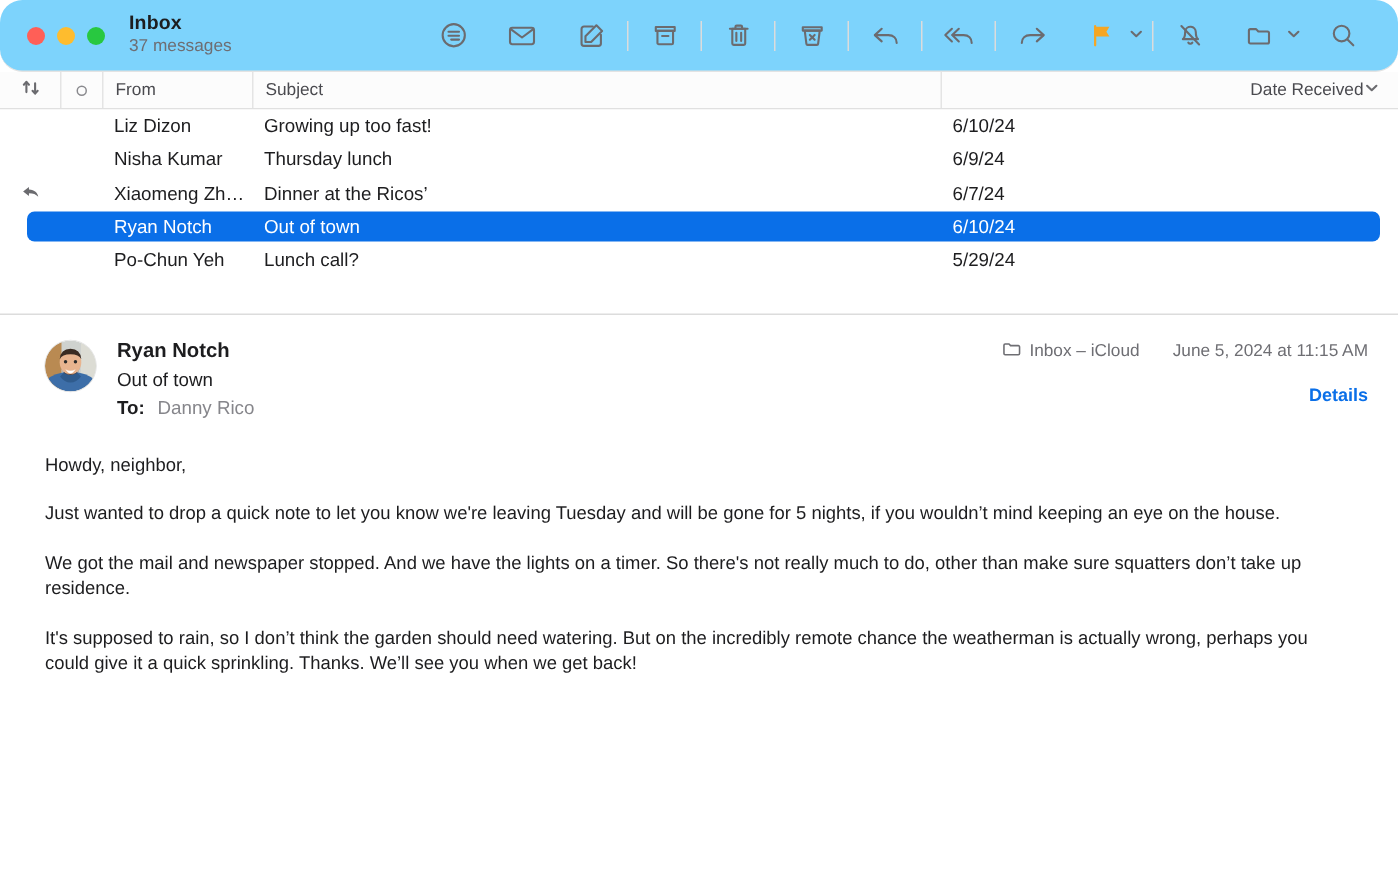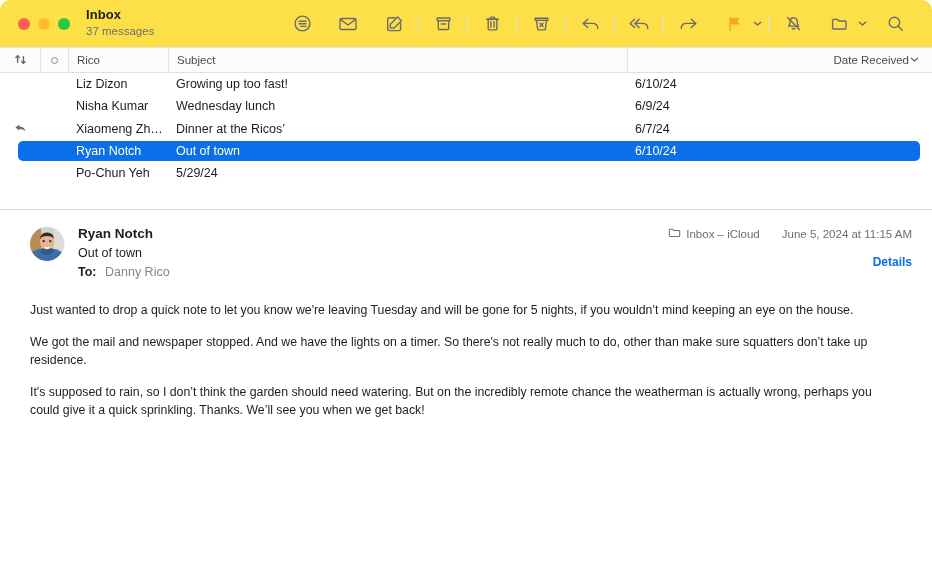--- a/index.html
+++ b/index.html
@@ -22,25 +22,26 @@
     background: #ffffff;
     border-radius: 10px;
     overflow: hidden;
     box-sizing: border-box;
   }
 
   
   .toolbar {
     position: relative;
     height: 48px;
-    background: #fde047;
+    background: #7dd3fc;
     border-bottom: 1px solid #e3e3e3;
     display: flex;
     align-items: center;
     box-sizing: border-box;
+    border-radius: 15px;
   }
   .traffic-lights {
     display: flex;
     align-items: center;
     gap: 8px;
     padding-left: 18px;
     padding-right: 16px;
   }
   .light {
     width: 12px;
@@ -459,21 +460,21 @@
           <path class="ico" d="M1.9 4.5 L3.6 2.6 L5.3 4.5"></path>
           <path class="ico" d="M9.4 3.6 V10.2"></path>
           <path class="ico" d="M7.7 8.5 L9.4 10.4 L11.1 8.5"></path>
         </svg>
       </span>
     </div>
     <div class="hcell unreadcol">
       <span class="dot-circle"></span>
     </div>
     <div class="hcell fromcol">
-      <span>Rico</span>
+      <span>From</span>
     </div>
     <div class="hcell subjcol">
       <span>Subject</span>
     </div>
     <div class="hcell datecol">
       <span>Date Received</span>
       <span>
         <svg width="11" height="11" viewBox="0 0 11 11">
           <path class="ico" d="M2.4 4.2 L5.5 7.1 L8.6 4.2"></path>
         </svg>
@@ -490,21 +491,21 @@
       <div class="cell c-from">Liz Dizon</div>
       <div class="cell c-subject">Growing up too fast!</div>
       <div class="cell c-date">6/10/24</div>
     </div>
 
     <div class="msg-row">
       <div class="sel-bg"></div>
       <div class="cell c-flag"></div>
       <div class="cell c-unread"></div>
       <div class="cell c-from">Nisha Kumar</div>
-      <div class="cell c-subject">Wednesday lunch</div>
+      <div class="cell c-subject">Thursday lunch</div>
       <div class="cell c-date">6/9/24</div>
     </div>
 
     <div class="msg-row">
       <div class="sel-bg"></div>
       <div class="cell c-flag reply-mark">
         <span>
           <svg width="13" height="13" viewBox="0 0 13 13">
             <path class="ico-fill" d="M5.3 3.6 L1.4 6.6 L5.3 9.6 V7.9 c2.9 0 4.6 0.7 6.2 2.3 c-0.5 -2.6 -2.3 -4.6 -6.2 -4.8 Z"></path>
           </svg>
@@ -523,20 +524,21 @@
       <div class="cell c-from">Ryan Notch</div>
       <div class="cell c-subject">Out of town</div>
       <div class="cell c-date">6/10/24</div>
     </div>
 
     <div class="msg-row">
       <div class="sel-bg"></div>
       <div class="cell c-flag"></div>
       <div class="cell c-unread"></div>
       <div class="cell c-from">Po-Chun Yeh</div>
+      <div class="cell c-subject">Lunch call?</div>
       <div class="cell c-date">5/29/24</div>
     </div>
 
     <div class="msg-row partial">
       <div class="sel-bg"></div>
       <div class="cell c-flag"></div>
       <div class="cell c-unread"></div>
       <div class="cell c-from"></div>
       <div class="cell c-subject"></div>
       <div class="cell c-date"></div>
@@ -588,19 +590,20 @@
             </svg>
           </span>
           <span class="mailbox-name">Inbox – iCloud</span>
           <span class="msg-date">June 5, 2024 at 11:15 AM</span>
         </div>
         <span class="details-link">Details</span>
       </div>
     </div>
 
     <div class="msg-body">
+      <p>Howdy, neighbor,</p>
       <p>Just wanted to drop a quick note to let you know we're leaving Tuesday and will be gone for 5 nights, if you wouldn’t mind keeping an eye on the house.</p>
       <p>We got the mail and newspaper stopped. And we have the lights on a timer. So there's not really much to do, other than make sure squatters don’t take up residence.</p>
       <p>It's supposed to rain, so I don’t think the garden should need watering. But on the incredibly remote chance the weatherman is actually wrong, perhaps you could give it a quick sprinkling. Thanks. We’ll see you when we get back!</p>
     </div>
 
   </div>
 </div>
 
 </body></html>

